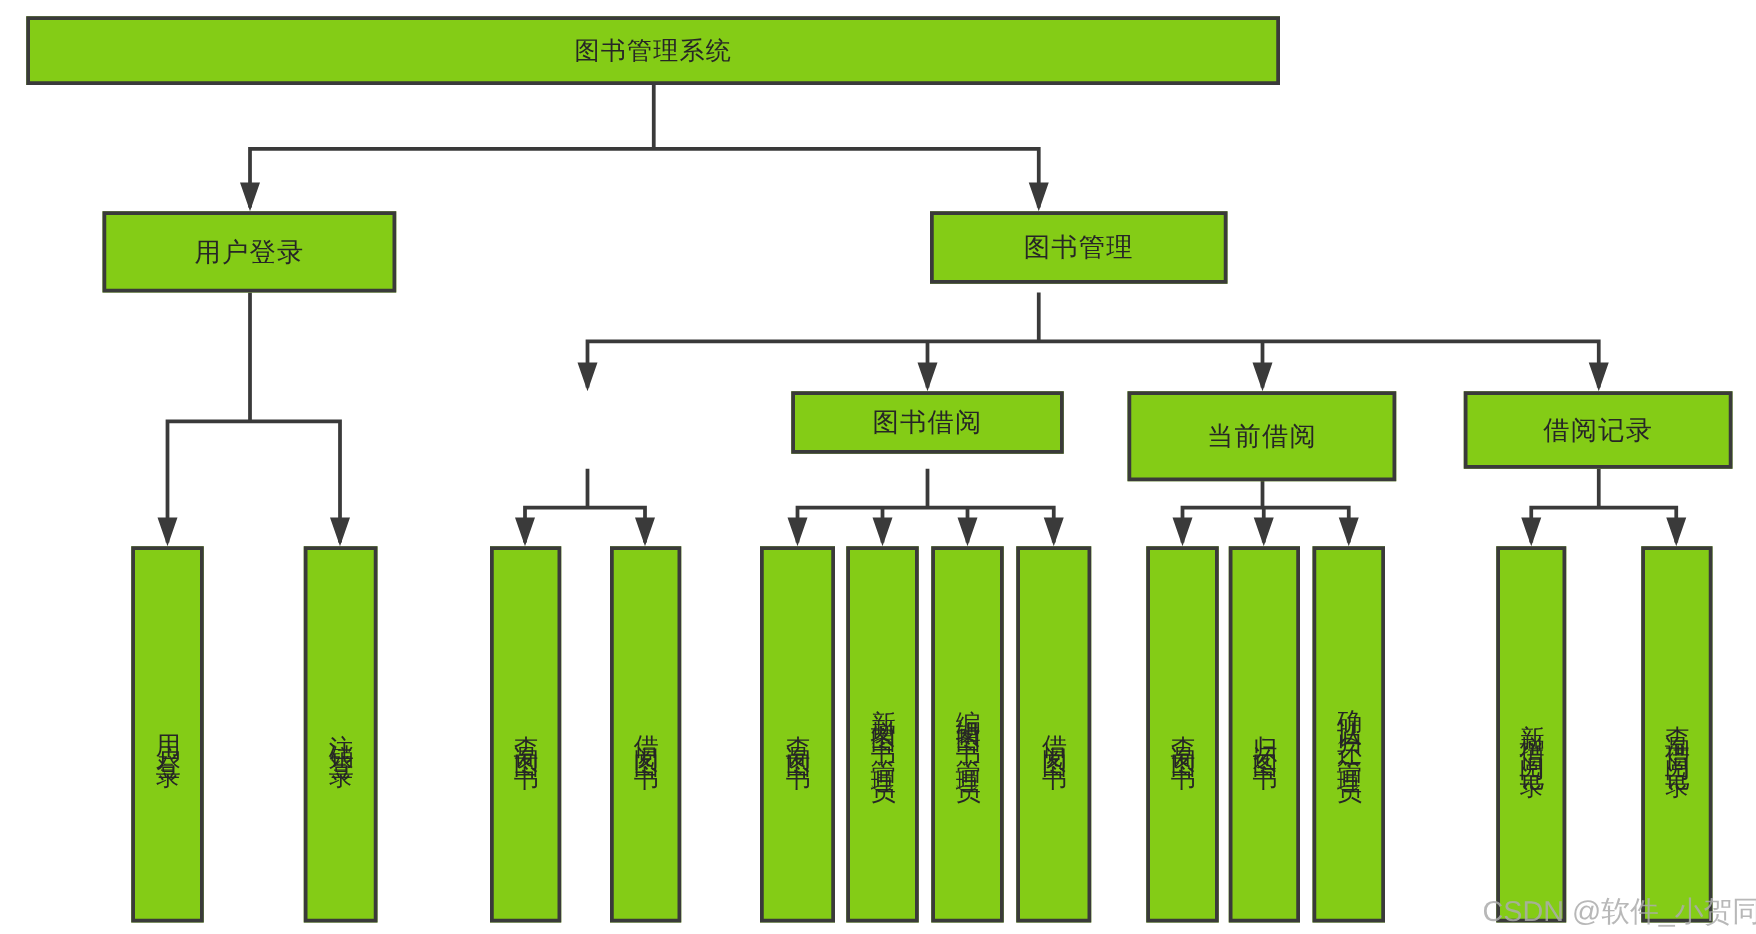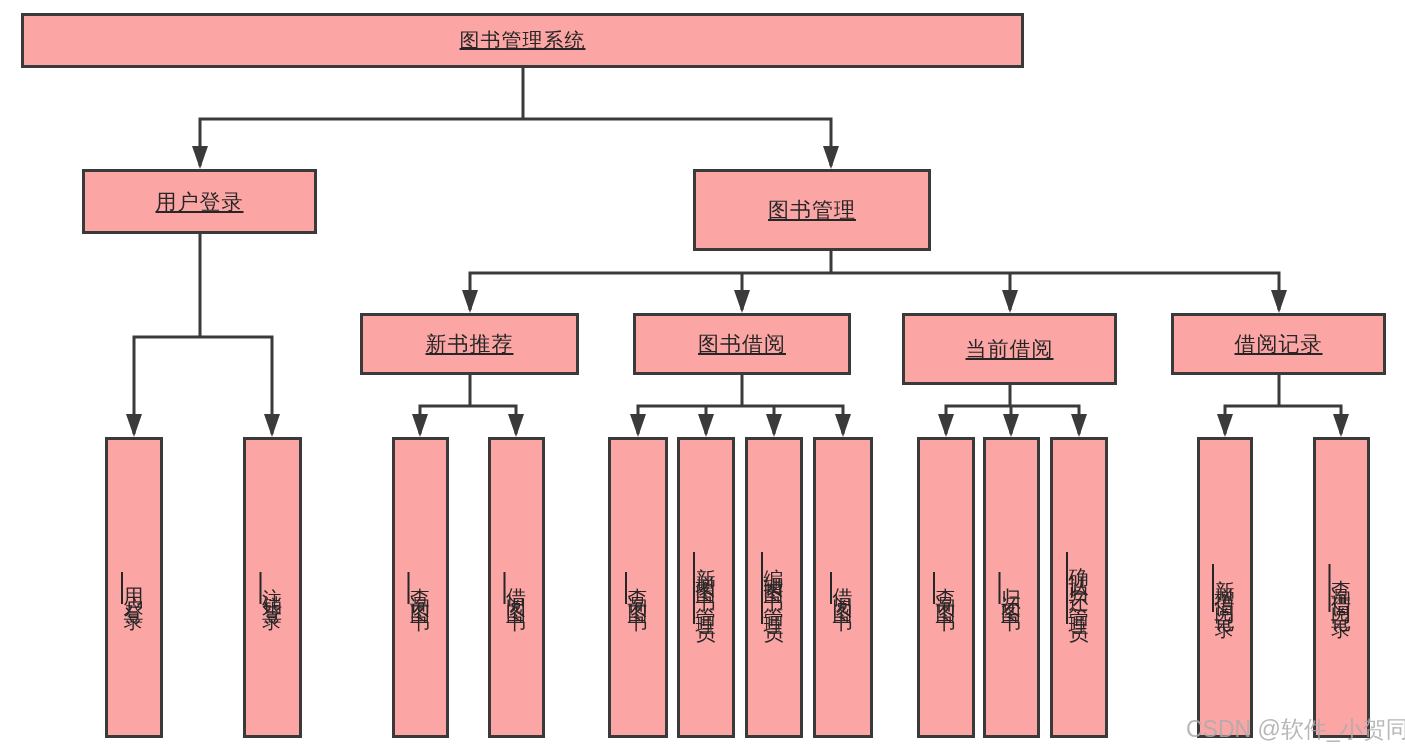--- a/index.html
+++ b/index.html
@@ -17,28 +17,27 @@
   }
   .connectors {
     position: absolute;
     left: 0;
     top: 0;
     z-index: 1;
   }
   .node {
     position: absolute;
     box-sizing: border-box;
-    background: #fca5a5;
+    background: #84cc16;
     border: 3px solid #3a3a3a;
     color: #262626;
     display: flex;
     align-items: center;
     justify-content: center;
     z-index: 2;
-    text-decoration: underline;
   }
   .node.h {
     font-size: 21px;
     letter-spacing: 1px;
     white-space: nowrap;
   }
   .node.root {
     font-size: 20px;
   }
   .node.v {
@@ -92,24 +91,23 @@
       M938 414 L954 414 L946 437 Z
       M1003 414 L1019 414 L1011 437 Z
       M1071 414 L1087 414 L1079 437 Z
       M1217 414 L1233 414 L1225 437 Z
       M1333 414 L1349 414 L1341 437 Z"></path>
   </svg>
 
   <div class="node h root" style="left:21px; top:13px; width:1003px; height:55px;">图书管理系统</div>
 
   <div class="node h" style="left:82px; top:169px; width:235px; height:65px;">用户登录</div>
-  <div class="node h" style="left:693px; top:169px; width:238px; height:82px;text-align:right;">图书管理</div>
+  <div class="node h" style="left:744px; top:169px; width:238px; height:58px;text-align:right;">图书管理</div>
 
-  <div class="node h" style="left:360px; top:313px; width:219px; height:62px;">新书推荐</div>
-  <div class="node h" style="left:633px; top:313px; width:218px; height:62px;">图书借阅</div>
+  <div class="node h" style="left:633px; top:313px; width:218px; height:50px;">图书借阅</div>
   <div class="node h" style="left:902px; top:313px; width:215px; height:72px;">当前借阅</div>
   <div class="node h" style="left:1171px; top:313px; width:215px; height:62px;">借阅记录</div>
 
   <div class="node v" style="left:105px; top:437px; width:58px; height:301px;">用户登录</div>
   <div class="node v" style="left:243px; top:437px; width:59px; height:301px;">注销登录</div>
 
   <div class="node v" style="left:392px; top:437px; width:57px; height:301px;">查询图书</div>
   <div class="node v" style="left:488px; top:437px; width:57px; height:301px;">借阅图书</div>
 
   <div class="node v" style="left:608px; top:437px; width:60px; height:301px;">查询图书</div>

